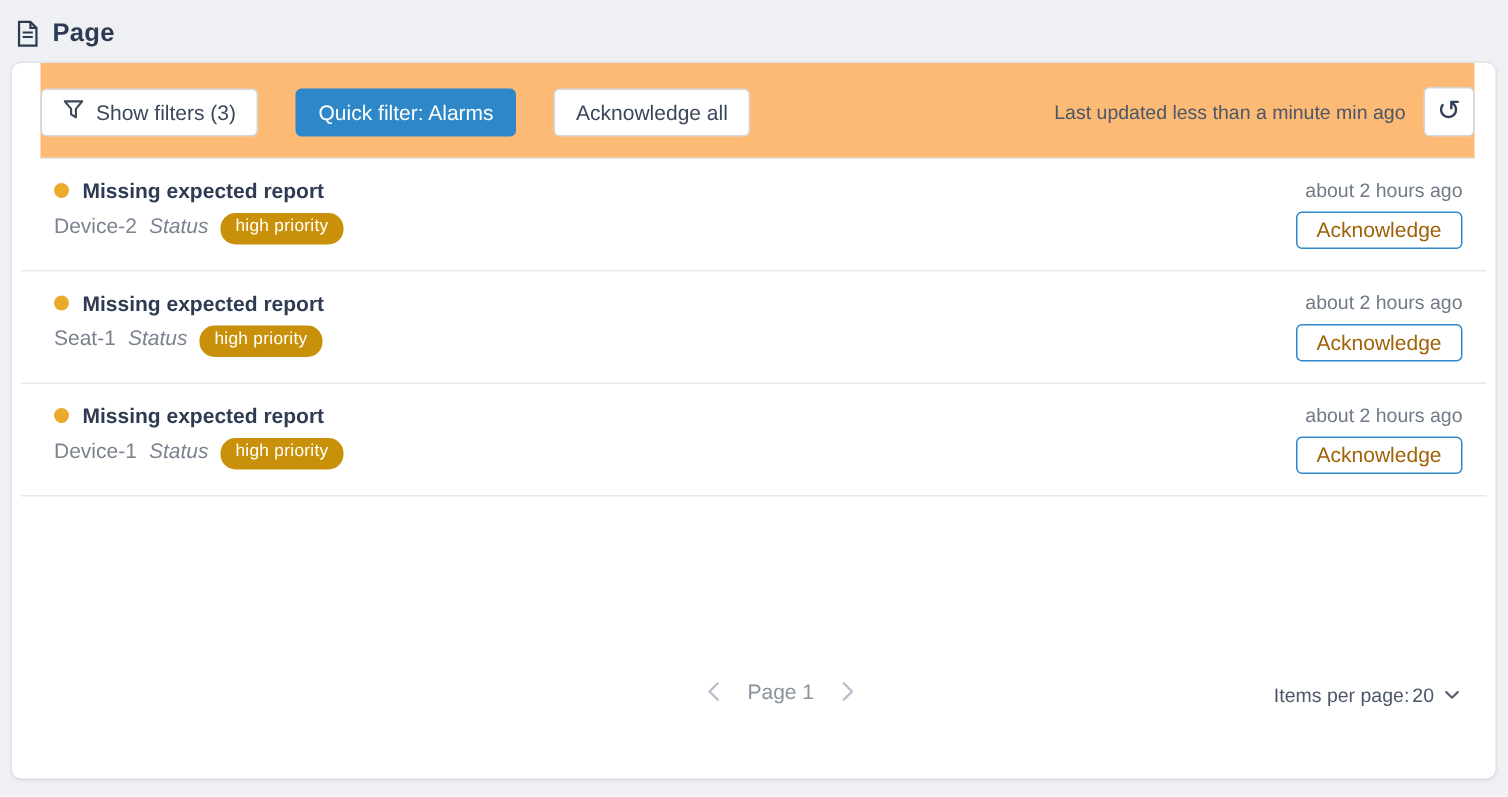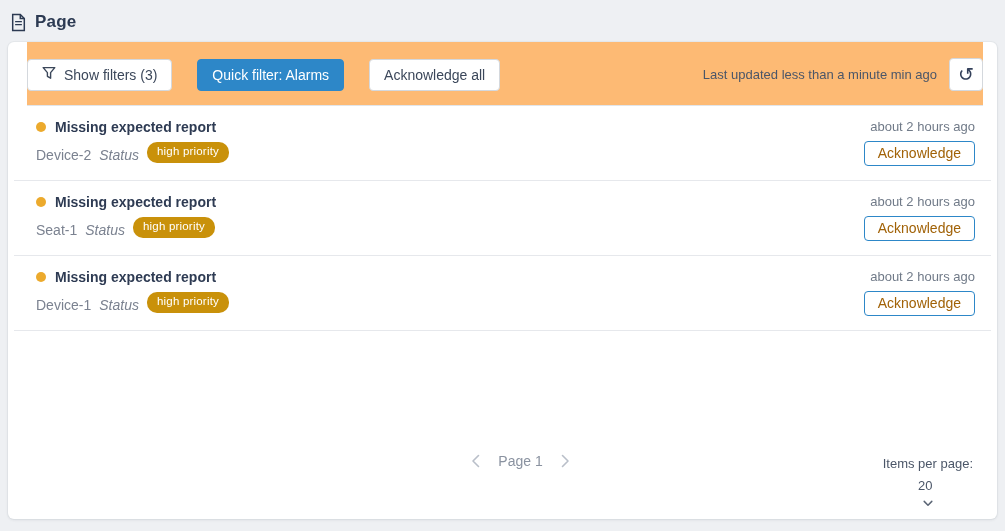--- a/index.html
+++ b/index.html
@@ -74,21 +74,21 @@
     padding: 13px 8px 14px 22px;
     border-bottom: 1px solid #e6e8ec;
   }
   .row-main { flex: 1; }
   .row-title-line { display: flex; align-items: center; gap: 9px; }
   .dot {
     width: 10px; height: 10px; border-radius: 50%;
     background: #ecaa2d; flex: 0 0 auto;
   }
   .row-title { font-size: 14px; font-weight: 700; color: #2e3b53; }
-  .row-meta-line { display: flex; align-items: flex-end; gap: 8px; margin: 7px 0 0 0; }
+  .row-meta-line { display: flex; align-items: flex-start; gap: 8px; margin: 7px 0 0 0; }
   .device-name { font-size: 14px; color: #7b8290; }
   .field-name  { font-size: 14px; color: #7b8290; font-style: italic; }
   .badge {
     display: inline-block;
     background: #c9910a; color: #fff;
     font-size: 11.5px; line-height: 1;
     padding: 4px 10px 5px 10px;
     border-radius: 10px;
     letter-spacing: .2px;
   }
@@ -121,21 +121,20 @@
     display: inline-flex; align-items: center; justify-content: center;
     width: 14px; height: 16px; cursor: pointer;
   }
   .pager-chevron svg { display: block; }
   .pager-label { font-size: 14px; color: #8a92a0; }
   .items-per-page {
     position: absolute; right: 24px; top: 3px;
     display: flex; align-items: center; gap: 7px;
     font-size: 13px; color: #4b5668;
     cursor: pointer;
-    flex-direction: column;
   }
   .items-per-page .chev svg { display: block; }
 </style>
 </head>
 <body>
 
 <div class="page-header">
   <span class="doc-icon">
     <svg width="17" height="19" viewBox="0 0 16 18" fill="none">
       <path d="M2.5 1.5 H9.7 L13.5 5.3 V16.5 H2.5 Z" stroke="#2c3a52" stroke-width="1.4"></path>

